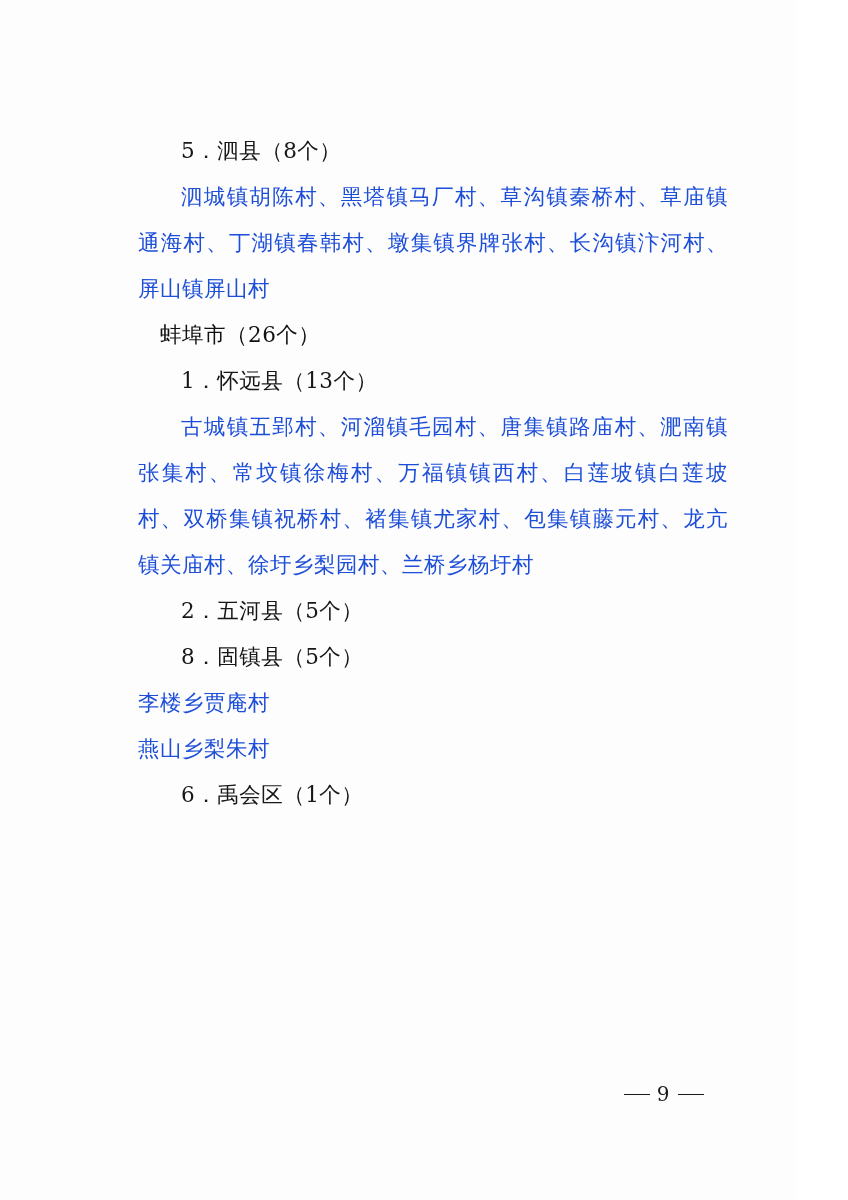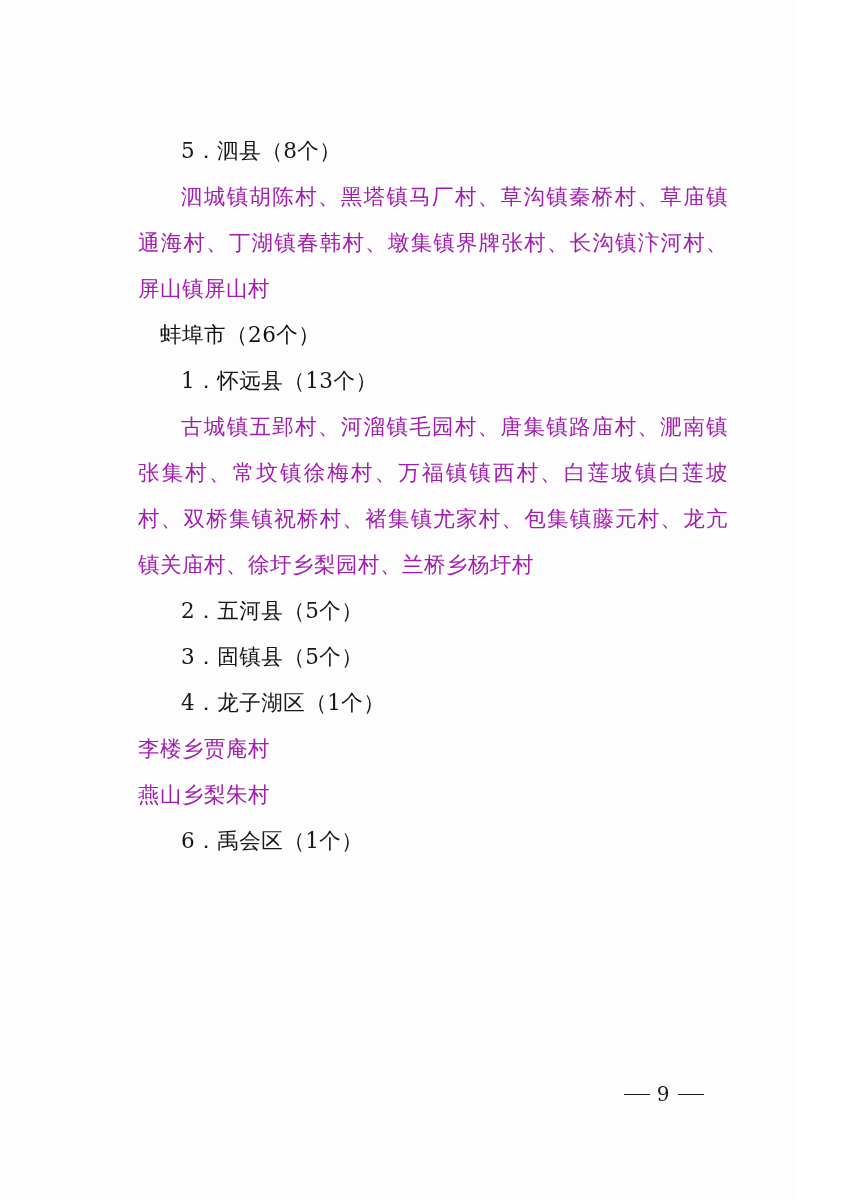--- a/index.html
+++ b/index.html
@@ -29,21 +29,21 @@
     top: 128px;
     width: 590px;
   }
   .para {
     font-size: 21.5px;
     line-height: 46px;
     letter-spacing: 0.5px;
     text-align: justify;
     text-justify: inter-ideograph;
     margin: 0;
-    color: #a21caf;
+    color: #1d4ed8;
     font-family: "DejaVu Serif", serif;
   }
   .indent {
     text-indent: 43px;
   }
   .heading {
     font-size: 21.5px;
     line-height: 46px;
     letter-spacing: 0.5px;
     margin: 0;
@@ -94,24 +94,23 @@
 
     <p class="heading">蚌埠市（26个）</p>
 
     <p class="subheading">1．怀远县（13个）</p>
 
     <p class="para indent">古城镇五郢村、河溜镇毛园村、唐集镇路庙村、淝南镇张集村、常坟镇徐梅村、万福镇镇西村、白莲坡镇白莲坡村、双桥集镇祝桥村、褚集镇尤家村、包集镇藤元村、龙亢镇关庙村、徐圩乡梨园村、兰桥乡杨圩村</p>
 
     <p class="subheading">2．五河县（5个）</p>
 
 
-    <p class="subheading">3．固镇县（5个）</p>
+    <p class="subheading">8．固镇县（5个）</p>
 
 
-    <p class="subheading">4．龙子湖区（1个）</p>
 
     <p class="para">李楼乡贾庵村</p>
 
 
     <p class="para">燕山乡梨朱村</p>
 
     <p class="subheading">6．禹会区（1个）</p>
 
 
   </div>

